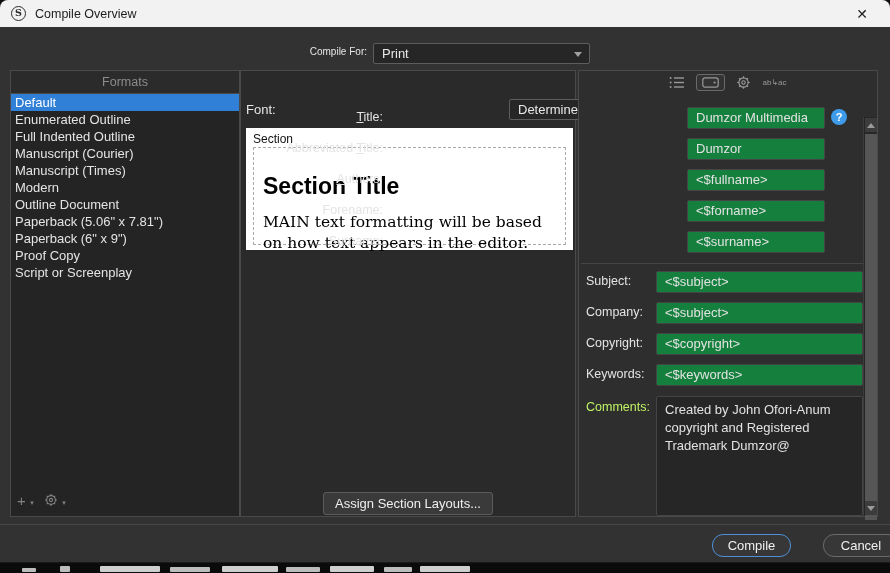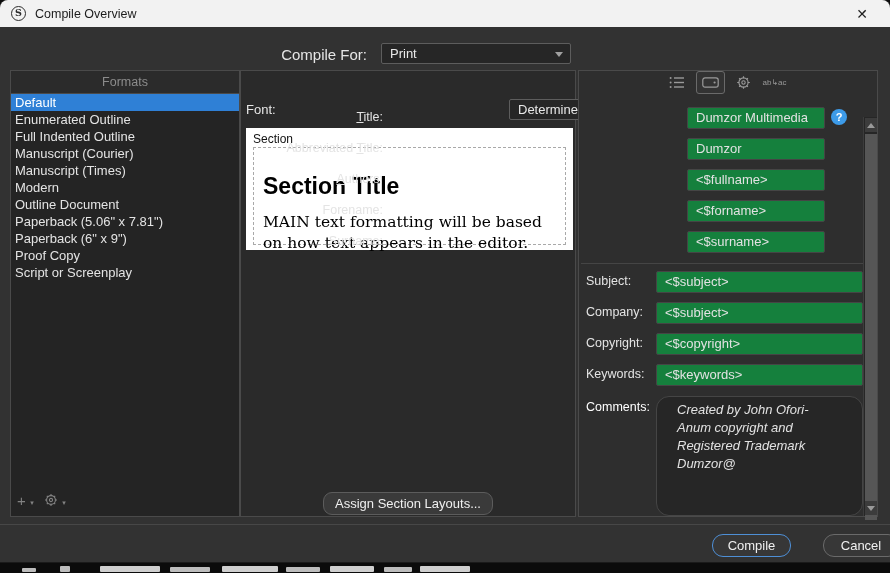--- a/index.html
+++ b/index.html
@@ -11,24 +11,24 @@
 
   
   .dialog { position:absolute; left:0; top:3; width:890px; height:562px; background:#323232; border-radius:8px 8px 0 0; overflow:hidden; box-shadow:0 0 0 1px #1a1a1a; }
 
   .titlebar { position:absolute; left:0; top:0; width:100%; height:27px; background:#f2f2f2; display:flex; align-items:center; padding-left:11px; }
   .app-icon { width:15px; height:15px; border:1.3px solid #2c2c2c; border-radius:50%; color:#2c2c2c; font-family:"DejaVu Serif", serif; font-weight:bold; font-size:9.5px; line-height:12.5px; text-align:center; }
   .title-text { margin-left:9px; font-size:12.5px; color:#1c1c1c; }
   .close-btn { position:absolute; right:17px; top:4px; font-size:14px; color:#1f1f1f; cursor:default; padding:2px 5px; }
 
   
-  .cf-label { position:absolute; right:523px; top:46px; font-size:15px; color:#e6e6e6; white-space:nowrap; }
+  .cf-label { position:absolute; right:523px; top:46px; font-size:10px; color:#e6e6e6; white-space:nowrap; }
   .dropdown { position:absolute; background:#262626; border:1px solid #5d5d5d; border-radius:2px; color:#e8e8e8; font-size:13px; line-height:19px; padding-left:8px; }
   .dropdown .chev { position:absolute; right:7px; top:8px; width:0; height:0; border-left:4px solid transparent; border-right:4px solid transparent; border-top:5px solid #a0a0a0; }
-  .dd-compile-for { left:381px; top:43px; width:190px; height:21px; }
+  .dd-compile-for { left:373px; top:43px; width:217px; height:21px; }
   .dd-font { left:268px; top:28px; width:302px; height:21px; }
 
   
   .panel { position:absolute; top:70px; height:447px; border:1px solid #4a4a4a; background:#282828; }
   .panel-header { height:23px; background:#2b2b2b; border-bottom:1px solid #4a4a4a; color:#8c8c8c; font-size:12.5px; display:flex; align-items:center; justify-content:center; }
   .panel-left   { left:10px;  width:230px; background:#242424; }
   .panel-middle { left:240px; width:336px; background:#2a2a2a; }
   .panel-right  { left:578px; width:300px; background:#2e2e2e; }
 
   
@@ -40,41 +40,41 @@
   .tool-btn .mini-arrow { position:absolute; right:0; bottom:-2px; font-size:7px; color:#828282; }
   .gear-glyph { font-size:14px; }
 
   
   .font-label { position:absolute; left:5px; top:31px; font-size:13px; color:#e6e6e6; }
   .preview-card { position:absolute; left:5px; top:57px; width:327px; height:122px; background:#ffffff; padding:4px 7px 7px 7px; }
   .preview-tag { font-size:12px; color:#111; margin-bottom:1px; }
   .preview-dashed { border:1px dashed #a9a9a9; height:98px; padding:5px 9px; }
   .preview-title { font-size:23px; font-weight:bold; color:#000; letter-spacing:0;margin-top:20px; }
   .preview-body { margin-top:12px; font-family:"DejaVu Serif", serif; font-size:15.5px; line-height:1.35; color:#000; }
-  .assign-btn { position:absolute; left:50%; transform:translateX(-50%); top:421px; height:23px; padding:0 11px; background:#3a3a3a; border:1px solid #5c5c5c; border-radius:9px; color:#efefef; font-size:13px; line-height:21px; white-space:nowrap; }
-
-  
-  .meta-toolbar { position:absolute; left:0; top:0; right:0; height:23px; display:flex; justify-content:center; gap:11px; }
+  .assign-btn { position:absolute; left:50%; transform:translateX(-50%); top:421px; height:23px; padding:0 11px; background:#3a3a3a; border:1px solid #5c5c5c; border-radius:3px; color:#efefef; font-size:13px; line-height:21px; white-space:nowrap; }
+
+  
+  .meta-toolbar { position:absolute; left:0; top:0; right:0; height:23px; display:flex; align-items:center; justify-content:center; gap:11px; }
   .mt-icon { color:#9a9a9a; display:flex; align-items:center; }
   .mt-icon.selected-box { border:1px solid #6a6a6a; border-radius:3px; padding:2px 5px; background:#333; }
   .replace-icon { font-size:8px; line-height:8px; color:#9a9a9a; text-align:left; }
 
   
   .fields { position:absolute; left:0; top:23px; right:0; bottom:0; }
   .frow { position:absolute; height:22px; }
   .flabel { position:absolute; right:196px; top:3px; width:200px; text-align:right; font-size:12.5px; color:#e4e4e4; white-space:nowrap; }
   .flabel .mn { text-decoration:underline; }
   .finput { position:absolute; background:#15803d; border:1px solid #454545; border-radius:2px; color:#e2e2e2; font-size:13px; padding-left:8px; line-height:20px; white-space:nowrap; overflow:hidden; }
   .g1 .finput { left:108px; width:138px; height:22px; }
   .g2 .flabel { left:7px; right:auto; text-align:left; width:auto; }
   .g2 .finput { left:77px; width:207px; height:22px; }
   .help-icon { position:absolute; left:252px; top:15px; width:16px; height:16px; background:#3d9be9; border-radius:50%; color:#fff; font-size:11px; font-weight:bold; text-align:center; line-height:16px; }
   .field-sep { position:absolute; left:2px; top:169px; width:282px; height:1px; background:#454545; }
-  .comments-label { position:absolute; left:7px; top:306px; font-size:12.5px; color:#ffffff; }
-  .comments-box { position:absolute; left:77px; top:302px; width:207px; height:120px; background:#262626; border:1px solid #454545; border-radius:13px; color:#e2e2e2; font-size:13px; line-height:1.38; padding:4px 20px;font-style:italic; }
+  .comments-label { position:absolute; left:7px; top:306px; font-size:12.5px; color:#bef264; }
+  .comments-box { position:absolute; left:77px; top:302px; width:207px; height:120px; background:#262626; border:1px solid #454545; border-radius:2px; color:#e2e2e2; font-size:13px; line-height:1.38; padding:4px 8px; }
 
   
   .scrollbar { position:absolute; right:0; top:23px; width:14px; bottom:0; background:#262626; border-left:1px solid #3c3c3c; }
   .sb-btn { position:absolute; left:1px; width:12px; height:14px; background:#3c3c3c; display:flex; align-items:center; justify-content:center; }
   .sb-up { top:1px; } .sb-down { bottom:1px; }
   .tri-up { width:0; height:0; border-left:4px solid transparent; border-right:4px solid transparent; border-bottom:5px solid #9a9a9a; }
   .tri-down { width:0; height:0; border-left:4px solid transparent; border-right:4px solid transparent; border-top:5px solid #9a9a9a; }
   .sb-thumb { position:absolute; left:1px; top:17px; width:12px; height:386px; background:#565656; }
 
   

